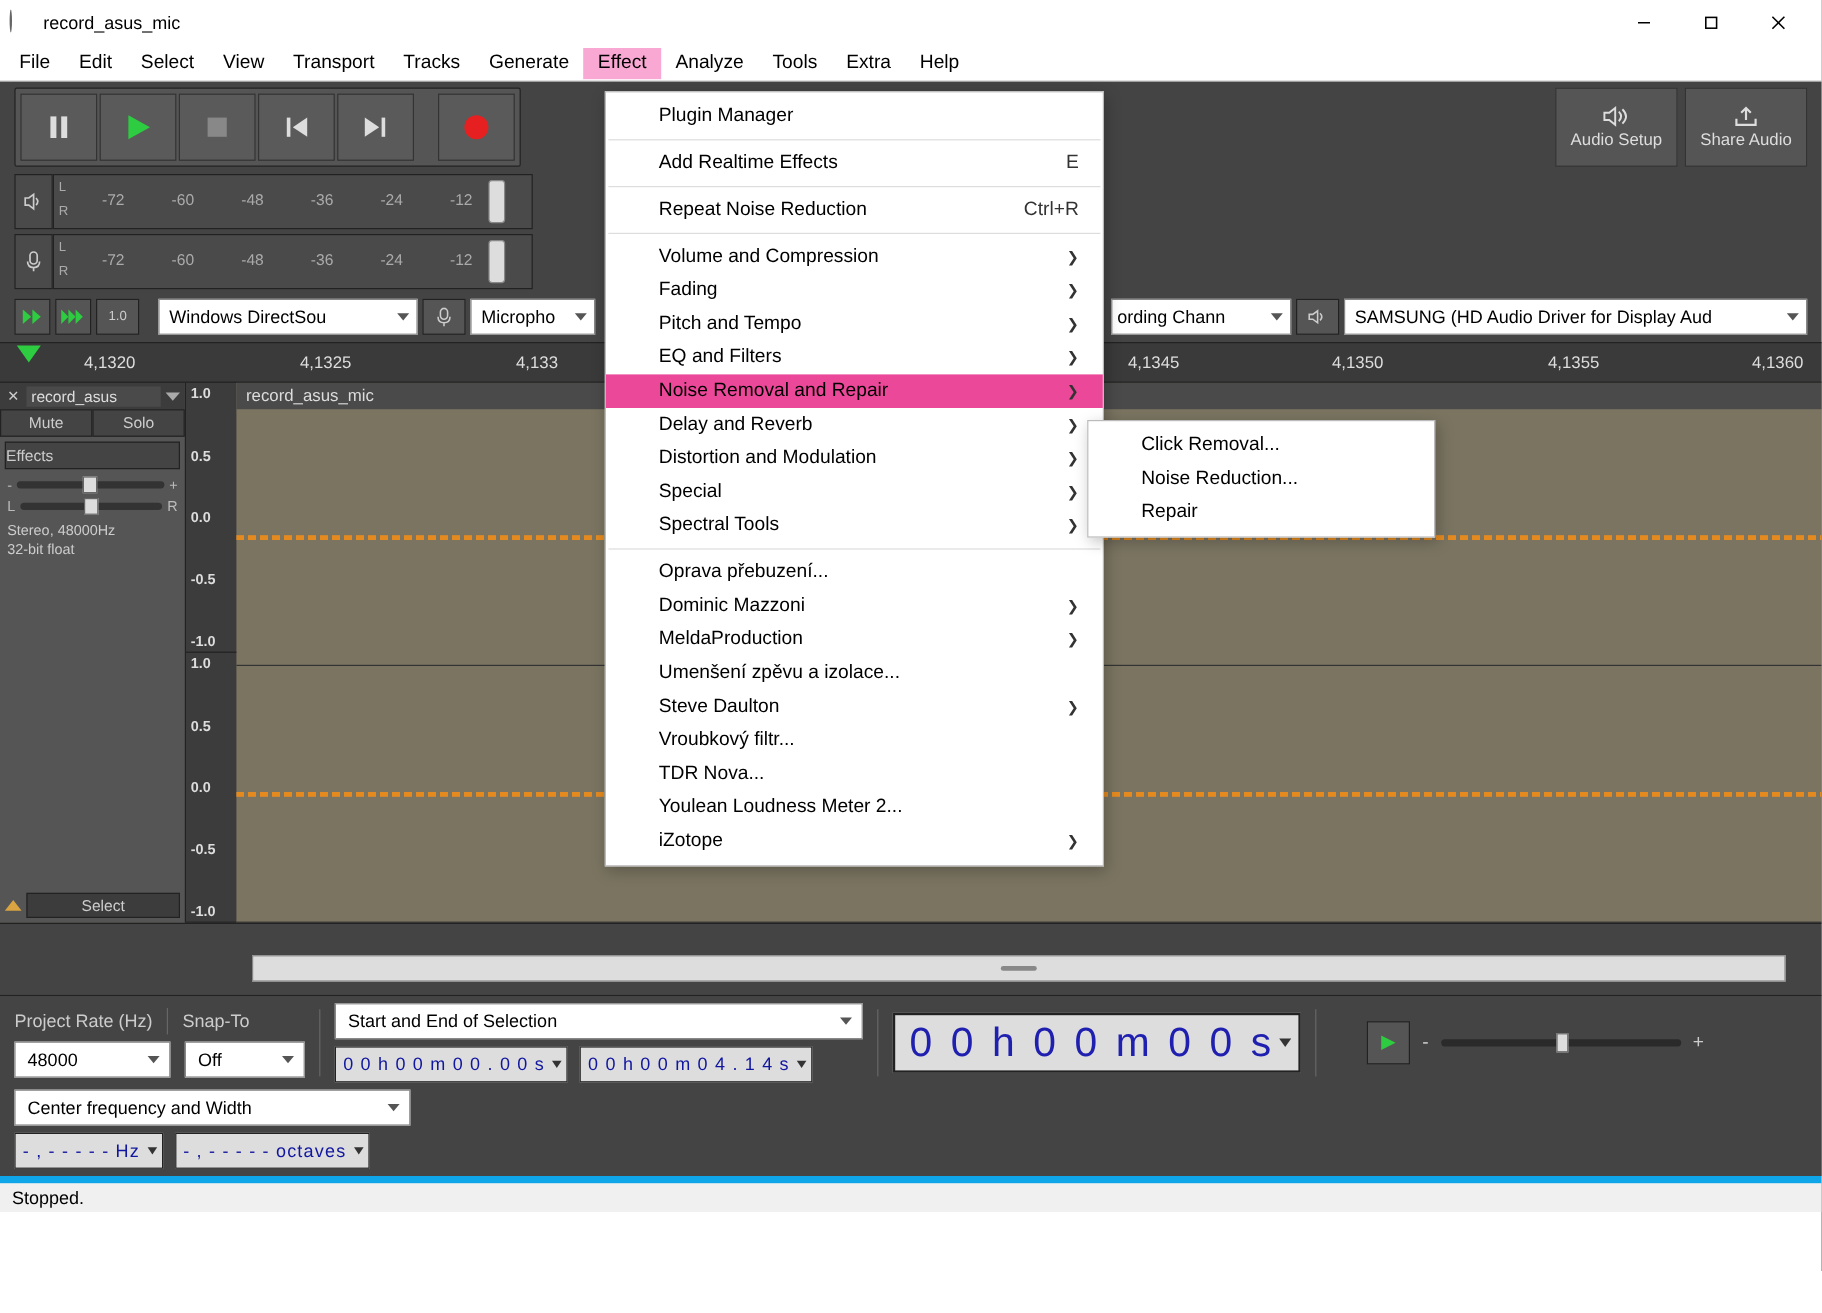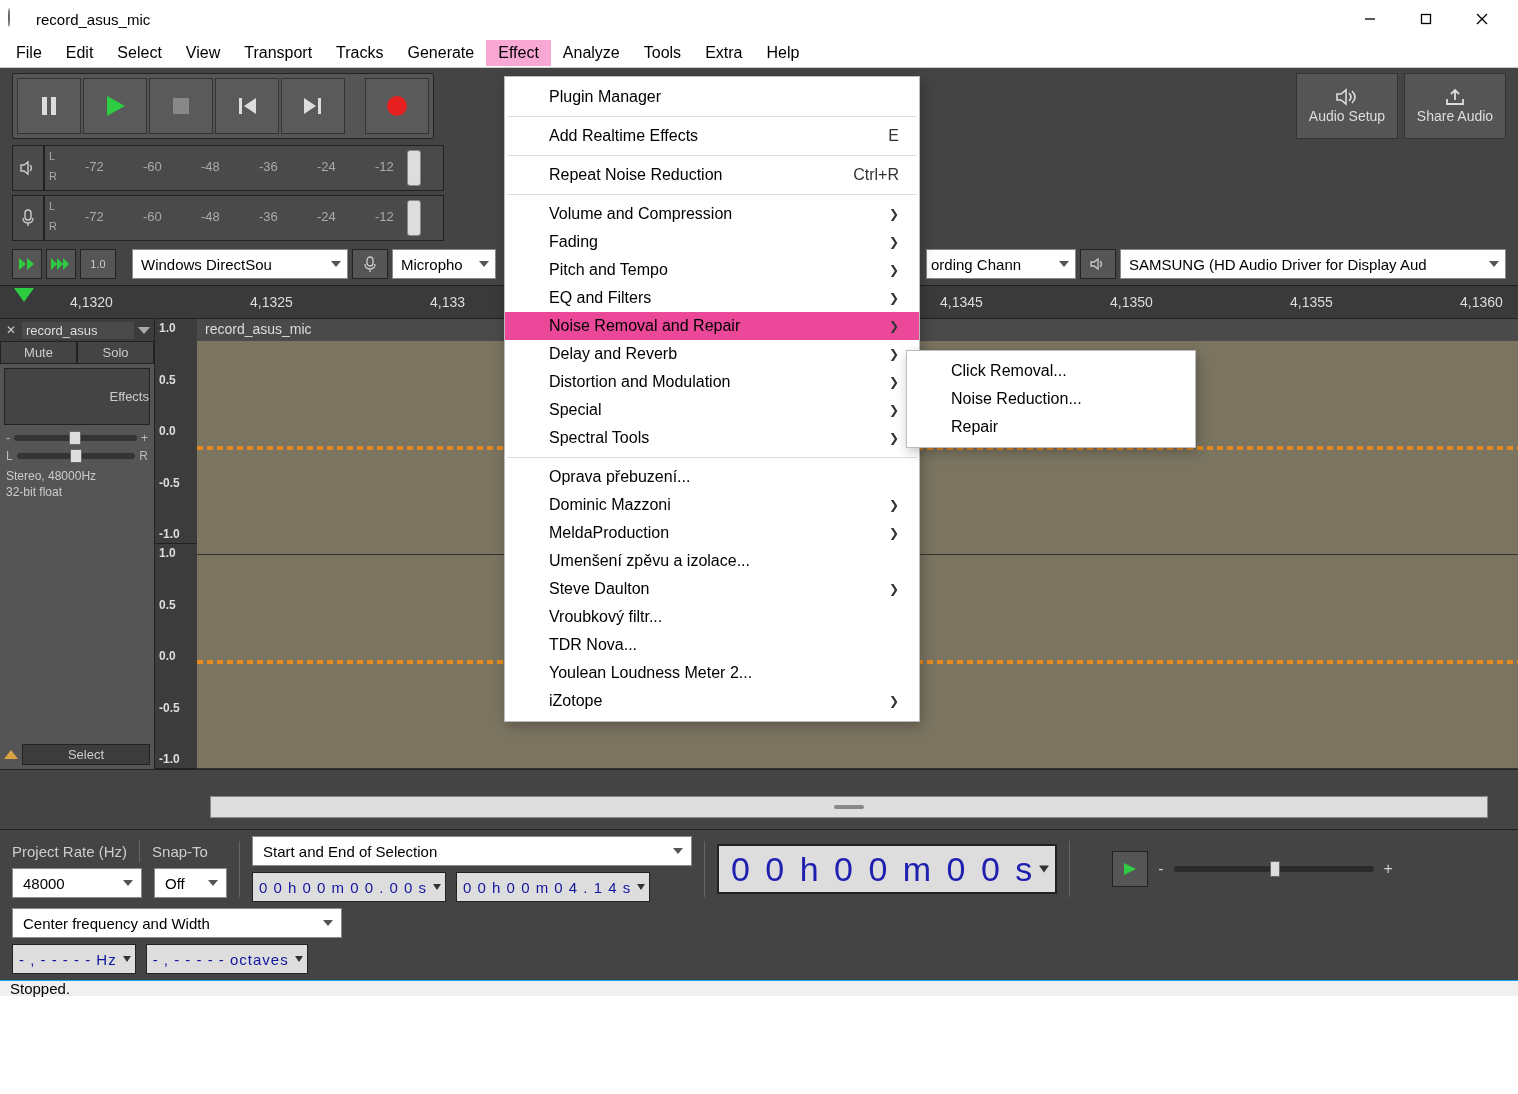--- a/index.html
+++ b/index.html
@@ -48,21 +48,21 @@
 
 
 .track-area { display:flex; height: 450px; background:#7a7461; }
 .track-panel { width: 155px; background:#555; border-right:1px solid #222; display:flex; flex-direction:column; font-size:13px; color:#ddd; }
 .track-panel-header { display:flex; align-items:center; background:#3c3c3c; height:22px; padding:0 4px; gap:4px; }
 .track-panel-header .close-x { width:14px; height:14px; display:flex; align-items:center; justify-content:center; color:#ccc; font-size:12px; }
 .track-panel-header .trackname { flex:1; overflow:hidden; white-space:nowrap; background:#4a4a4a; padding:1px 4px; font-size:13px; }
 .track-panel-header .dd { border-left:6px solid transparent; border-right:6px solid transparent; border-top:7px solid #aaa; }
 .mute-solo { display:flex; }
 .mute-solo .msbtn { flex:1; text-align:center; padding:3px 0; background:#444; border:1px solid #222; font-size:13px; color:#ccc; }
-.effects-btn { margin:4px; text-align:right; padding:20px 0; background:#444; border:1px solid #222; font-size:13px; color:#ccc; }
+.effects-btn { margin:4px; text-align:left; padding:3px 0; background:#444; border:1px solid #222; font-size:13px; color:#ccc; }
 .gain-row { display:flex; align-items:center; padding:2px 6px; color:#bbb; font-size:12px; gap:4px; }
 .tslider { flex:1; height:6px; background:#333; position:relative; border-radius:3px; }
 .tslider .knob { position:absolute; left:45%; top:-4px; width:12px; height:14px; background:#ddd; border:1px solid #666; }
 .track-info-text { padding:4px 6px; font-size:12px; color:#ccc; line-height:1.3; }
 .panel-footer { margin-top:auto; display:flex; align-items:center; padding:4px; gap:4px; }
 .panel-footer .tri { width:0; height:0; border-left:7px solid transparent; border-right:7px solid transparent; border-bottom:9px solid #d9a441; }
 .panel-footer .sel { flex:1; text-align:center; background:#3c3c3c; border:1px solid #222; padding:2px 0; font-size:13px; color:#ccc; }
 
 .track-amp-col { width:42px; background:#3c3c3c; display:flex; flex-direction:column; }
 .amp-half { flex:1; display:flex; flex-direction:column; justify-content:space-between; padding:2px 4px; color:#ddd; font-size:12px; font-weight:bold; border-bottom:1px solid #222; }
@@ -78,33 +78,33 @@
 .hscroll-grip { position:absolute; left:50%; top:50%; transform:translate(-50%,-50%); width:30px; height:4px; background:#888; border-radius:2px; }
 
 
 .selection-bar { background:#444; padding:6px 12px; display:flex; flex-direction:column; gap:6px; border-top:1px solid #222; }
 .sel-row1 { display:flex; align-items:center; gap:12px; }
 .sel-label { color:#ccc; font-size:15px; }
 .sel-sep { width:1px; height:22px; background:#666; }
 .sel-select { height:30px; background:#fff; border:1px solid #888; display:flex; align-items:center; padding:0 28px 0 10px; font-size:15px; position:relative; }
 .sel-select.wide { width:440px; }
 .sel-select.med { width:130px; }
-.sel-select.sm { width:73px; }
+.sel-select.sm { width:100px; }
 .sel-select::after { content:""; position:absolute; right:8px; top:50%; transform:translateY(-50%); border-left:5px solid transparent; border-right:5px solid transparent; border-top:6px solid #555; }
 .time-box { height:30px; background:#ddd; border:1px solid #222; display:flex; align-items:center; padding:0 18px 0 6px; font-family:"Consolas",monospace; font-size:15px; color:#11169f; letter-spacing:1px; position:relative; }
 .time-box::after { content:""; position:absolute; right:4px; top:50%; transform:translateY(-50%); border-left:4px solid transparent; border-right:4px solid transparent; border-top:6px solid #333; }
 .big-time { height:50px; font-size:34px; font-family:"Consolas",monospace; color:#2020b0; background:#ddd; border:2px solid #222; display:flex; align-items:center; padding:0 20px 0 12px; letter-spacing:3px; position:relative; }
 .big-time::after { content:""; position:absolute; right:6px; top:50%; transform:translateY(-50%); border-left:5px solid transparent; border-right:5px solid transparent; border-top:7px solid #333; }
 .play-slider-group { display:flex; align-items:center; gap:10px; margin-left:30px; }
 .play-mini { width:36px; height:36px; background:#555; border:1px solid #222; display:flex; align-items:center; justify-content:center; }
 .mini-slider { width:200px; height:6px; background:#2a2a2a; position:relative; border-radius:3px; }
 .mini-slider .knob { position:absolute; left:48%; top:-5px; width:10px; height:16px; background:#ddd; border:1px solid #666; }
 
 
-.statusbar { height:16px; background:#f0f0f0; border-top:1px solid #0ea5e9; display:flex; align-items:center; padding:0 10px; font-size:15px; }
+.statusbar { height:30px; background:#f0f0f0; border-top:6px solid #0ea5e9; display:flex; align-items:center; padding:0 10px; font-size:15px; }
 
 
 .dropdown { position:absolute; background:#fff; border:1px solid #bbb; box-shadow:2px 4px 12px rgba(0,0,0,0.25); font-size:16px; padding:6px 0; z-index:100; }
 .dropdown .dd-item { padding:5px 20px 5px 44px; display:flex; align-items:center; justify-content:space-between; cursor:default; position:relative; }
 .dropdown .dd-item.highlighted { background:#ec4899; }
 .dropdown .dd-item .shortcut { color:#333; margin-left:40px; }
 .dropdown .dd-item .arrow { margin-left:40px; font-size:12px; color:#333; }
 .dropdown .dd-sep { height:1px; background:#ddd; margin:5px 2px; }
 .effect-menu { top:76px; left:504px; width:416px; }
 .submenu { top:350px; left:906px; width:290px; }

